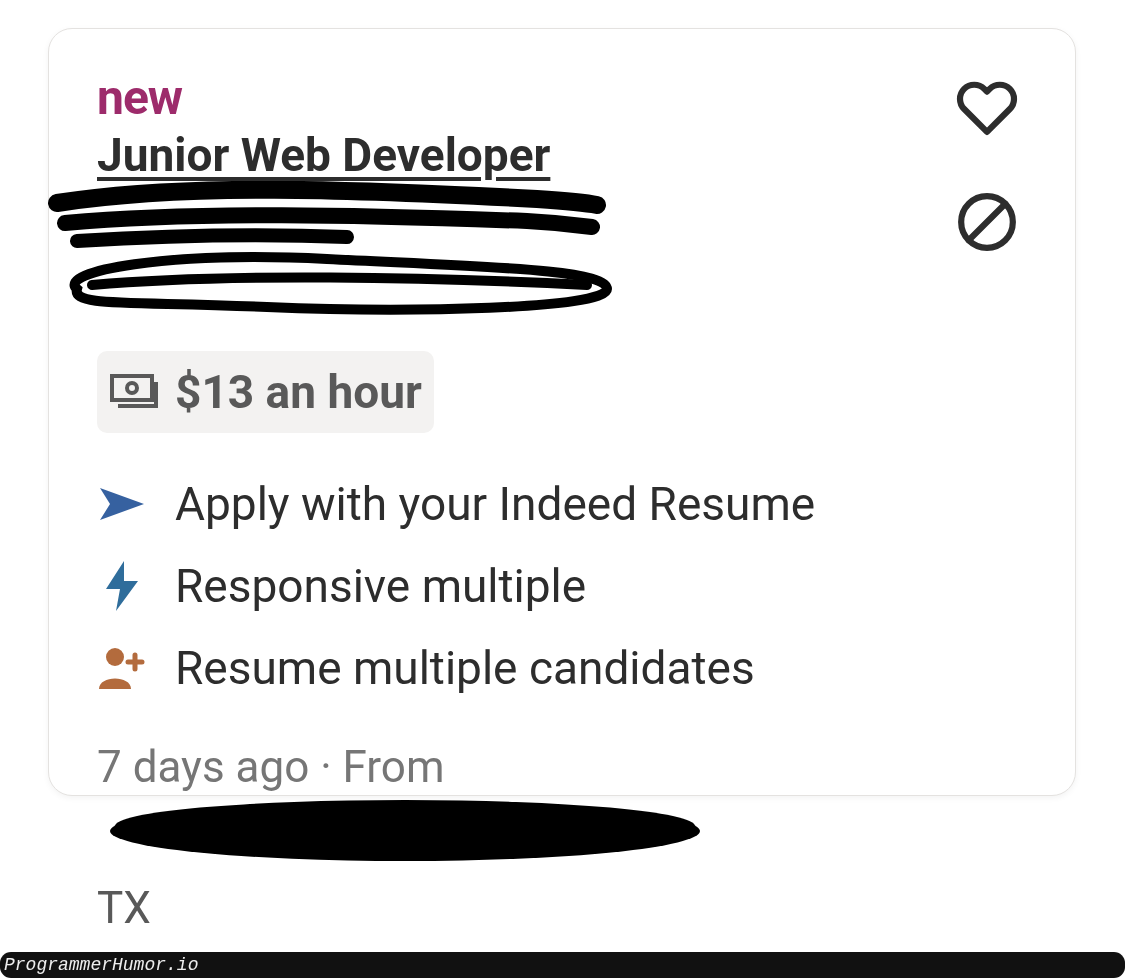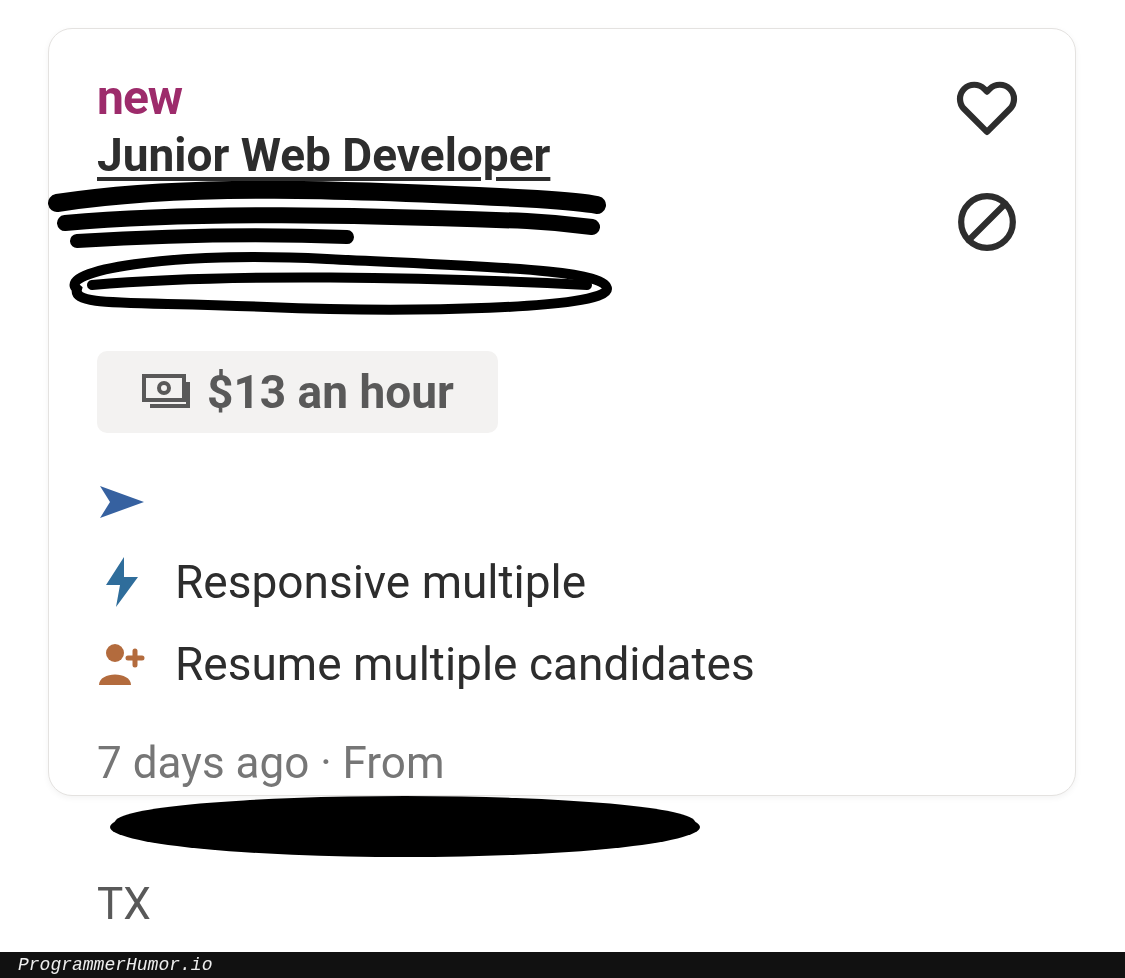--- a/index.html
+++ b/index.html
@@ -58,21 +58,21 @@
     height: 150px;
     margin-left: -50px;
     margin-bottom: 20px;
   }
   .salary-chip {
     display: inline-flex;
     align-items: center;
     gap: 16px;
     background: #f3f2f1;
     border-radius: 10px;
-    padding: 14px 44px;
+    padding: 14px 12px;
     margin-bottom: 44px;
   }
   .salary-text {
     color: #595959;
     font-size: 46px;
     font-weight: 700;
   }
   .feature-list {
     display: flex;
     flex-direction: column;
@@ -109,23 +109,24 @@
     position: absolute;
     left: 0;
     bottom: 0;
     width: 1125px;
     height: 26px;
     background: #111;
     color: #eee;
     font-family: "Courier New", monospace;
     font-style: italic;
     font-size: 18px;
-    padding-left: 18px;
-    display: flex;
-    align-items: center;
+    padding-left: 4px;
+    display: flex;
+    align-items: center;
+    border-radius: 11px;
   }
 </style>
 </head>
 <body>
 
 <div class="card">
   <div class="header-row">
     <div class="left-col">
       <div class="new-badge">new</div>
       <a class="job-title">Junior Web Developer</a>
@@ -169,20 +170,21 @@
     <span class="salary-text">$13 an hour</span>
   </div>
 
   <div class="feature-list">
     <div class="feature-row">
       <span class="feature-icon">
         <svg width="48" height="40" viewBox="0 0 48 40">
           <polygon points="2,4 46,20 2,36 12,20" fill="#3661a0"></polygon>
         </svg>
       </span>
+      <span class="feature-text">Apply with your Indeed Resume</span>
     </div>
     <div class="feature-row">
       <span class="feature-icon">
         <svg width="40" height="50" viewBox="0 0 40 50">
           <polygon points="22,0 4,28 18,28 14,50 36,20 22,20" fill="#2f6d9b"></polygon>
         </svg>
       </span>
       <span class="feature-text">Responsive multiple</span>
     </div>
     <div class="feature-row">

